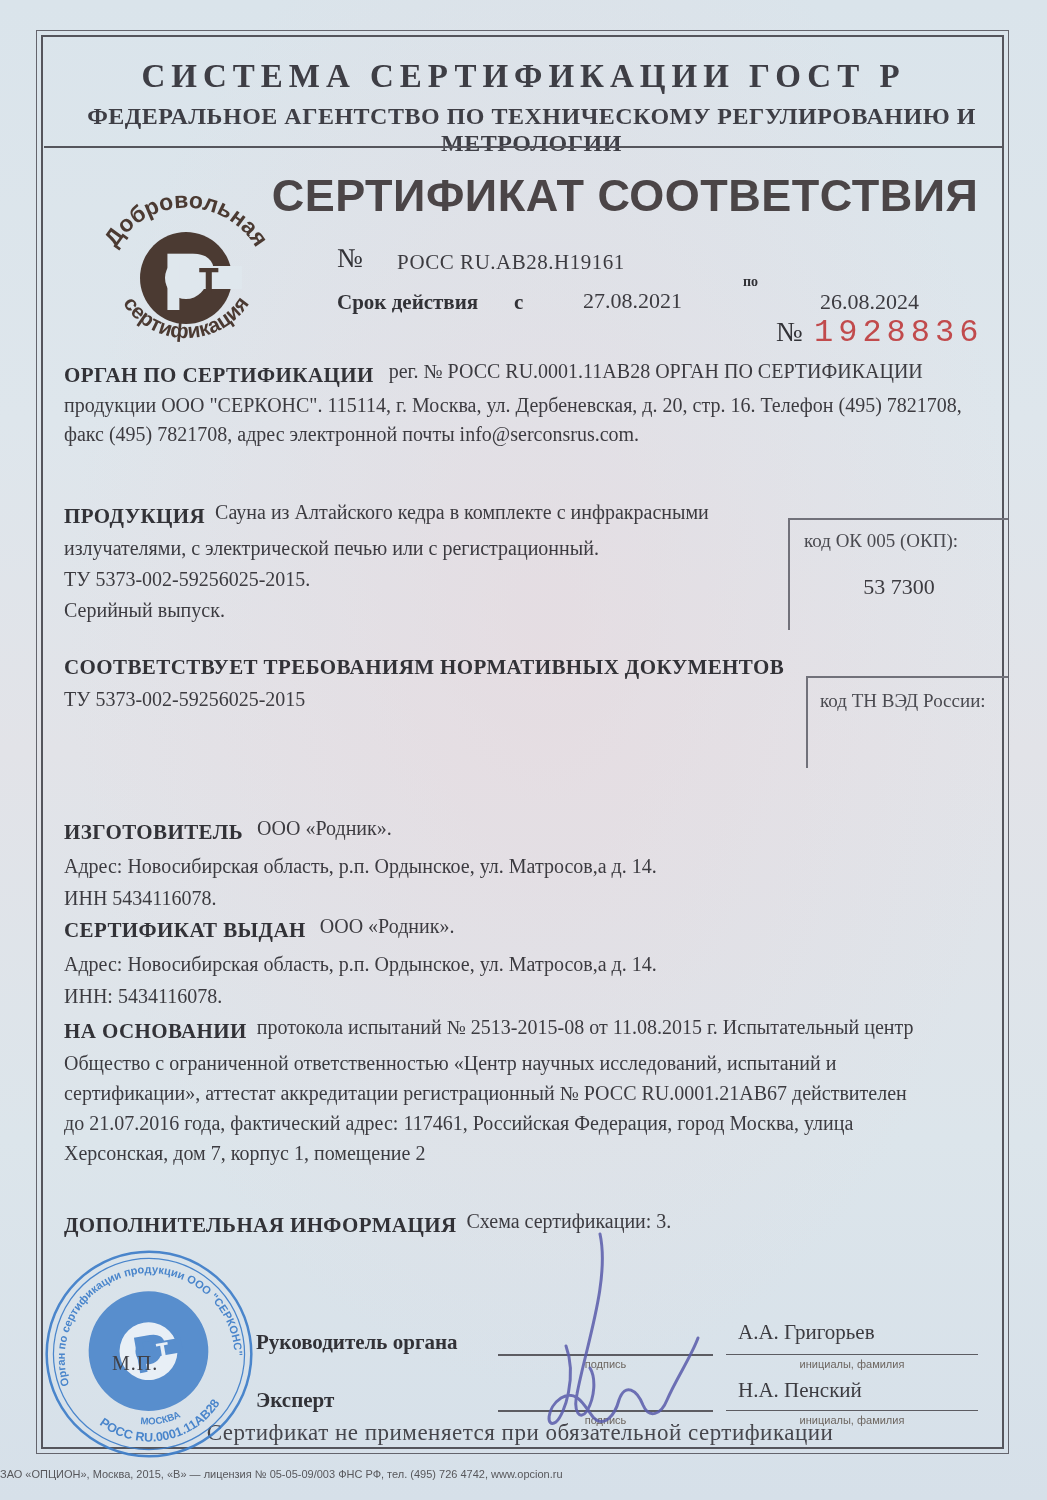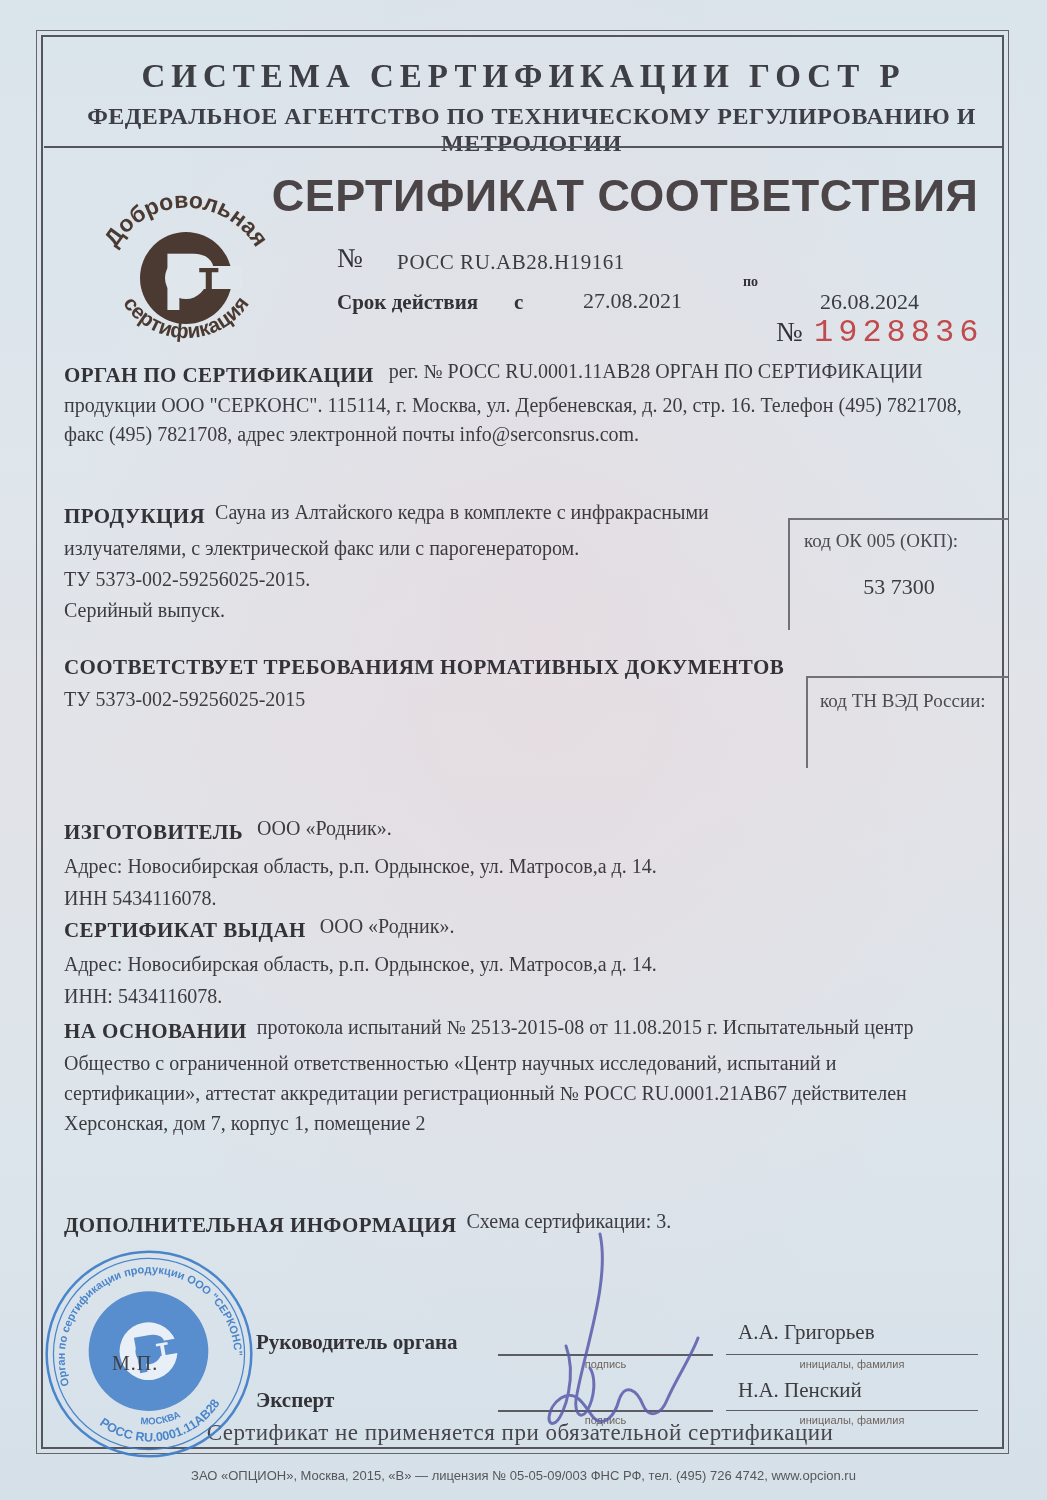--- a/index.html
+++ b/index.html
@@ -53,21 +53,21 @@
   .inline-val{margin-left:14px;position:relative;top:-4px;}
   .basis{top:1016px;left:64px;width:925px;line-height:1.5;}
   .raised{position:relative;top:-4px;}
   .additional{top:1210px;left:64px;width:900px;}
   .mp{top:1352px;left:112px;font-size:20px;color:#3f3f45;z-index:5;letter-spacing:1px;}
   .sig-label{font-size:21px;font-weight:bold;color:var(--ink2);}
   .sig-line{border-bottom:2px solid #5c5c62;height:0;}
   .sig-cap{font-family:"Liberation Sans",sans-serif;font-size:11px;color:#6c655f;text-align:center;}
   .sig-name{font-size:21px;}
   .footer-note{top:1420px;left:120px;width:800px;text-align:center;font-size:23px;letter-spacing:.5px;color:#46464c;}
-  .print-info{top:1468px;left:0;width:100%;text-align:center;font-family:"Liberation Sans",sans-serif;font-size:13px;color:#57575b;}
+  .print-info{top:1468px;left:0;width:100%;font-family:"Liberation Sans",sans-serif;font-size:11px;color:#57575b;}
   .logo-svg{top:162px;left:86px;z-index:2;}
   .stamp-svg{top:1243px;left:38px;z-index:4;transform:rotate(-10deg);opacity:.92;}
   .sign-svg{top:1228px;left:500px;z-index:6;opacity:.85;}
 </style>
 </head>
 <body>
 
 <div class="sheet">
 
   <div class="abs frame-outer">
@@ -112,21 +112,21 @@
   <p class="abs para organ">
     <b>ОРГАН ПО СЕРТИФИКАЦИИ</b>&nbsp;&nbsp;
     <span class="raised">рег. № РОСС RU.0001.11АВ28 ОРГАН ПО СЕРТИФИКАЦИИ</span>
     <span style="display:block">продукции ООО "СЕРКОНС". 115114, г. Москва, ул. Дербеневская, д. 20, стр. 16. Телефон (495) 7821708,</span>
     <span style="display:block">факс (495) 7821708, адрес электронной почты info@serconsrus.com.</span>
   </p>
 
   <p class="abs para prod">
     <b>ПРОДУКЦИЯ</b>&nbsp;
     <span class="raised">Сауна из Алтайского кедра в комплекте с инфракрасными</span>
-    <span style="display:block">излучателями, с электрической факс или с парогенератором.</span>
+    <span style="display:block">излучателями, с электрической печью или с регистрационный.</span>
     <span style="display:block">ТУ 5373-002-59256025-2015.</span>
     <span style="display:block">Серийный выпуск.</span>
   </p>
   <div class="abs side-box okp-box">
     <div class="okp-label">код ОК 005 (ОКП):</div>
     <div class="okp-value">53 7300</div>
   </div>
 
   <p class="abs para conform">
     <b>СООТВЕТСТВУЕТ ТРЕБОВАНИЯМ НОРМАТИВНЫХ ДОКУМЕНТОВ</b>
@@ -146,20 +146,21 @@
     <b>СЕРТИФИКАТ ВЫДАН</b><span class="inline-val">ООО «Родник».</span>
     <span style="display:block">Адрес: Новосибирская область, р.п. Ордынское, ул. Матросов,а д. 14.</span>
     <span style="display:block">ИНН: 5434116078.</span>
   </p>
 
   <p class="abs para basis">
     <b>НА ОСНОВАНИИ</b>&nbsp;
     <span class="raised">протокола испытаний № 2513-2015-08 от 11.08.2015 г. Испытательный центр</span>
     <span style="display:block">Общество с ограниченной ответственностью «Центр научных исследований, испытаний и</span>
     <span style="display:block">сертификации», аттестат аккредитации регистрационный № РОСС RU.0001.21АВ67 действителен</span>
+    <span style="display:block">до 21.07.2016 года, фактический адрес: 117461, Российская Федерация, город Москва, улица</span>
     <span style="display:block">Херсонская, дом 7, корпус 1, помещение 2</span>
   </p>
 
   <p class="abs para additional">
     <b>ДОПОЛНИТЕЛЬНАЯ ИНФОРМАЦИЯ</b>&nbsp;
     <span class="raised">Схема сертификации: 3.</span>
   </p>
 
   <svg class="abs stamp-svg" width="222" height="222" viewBox="0 0 230 230">
     <defs>

